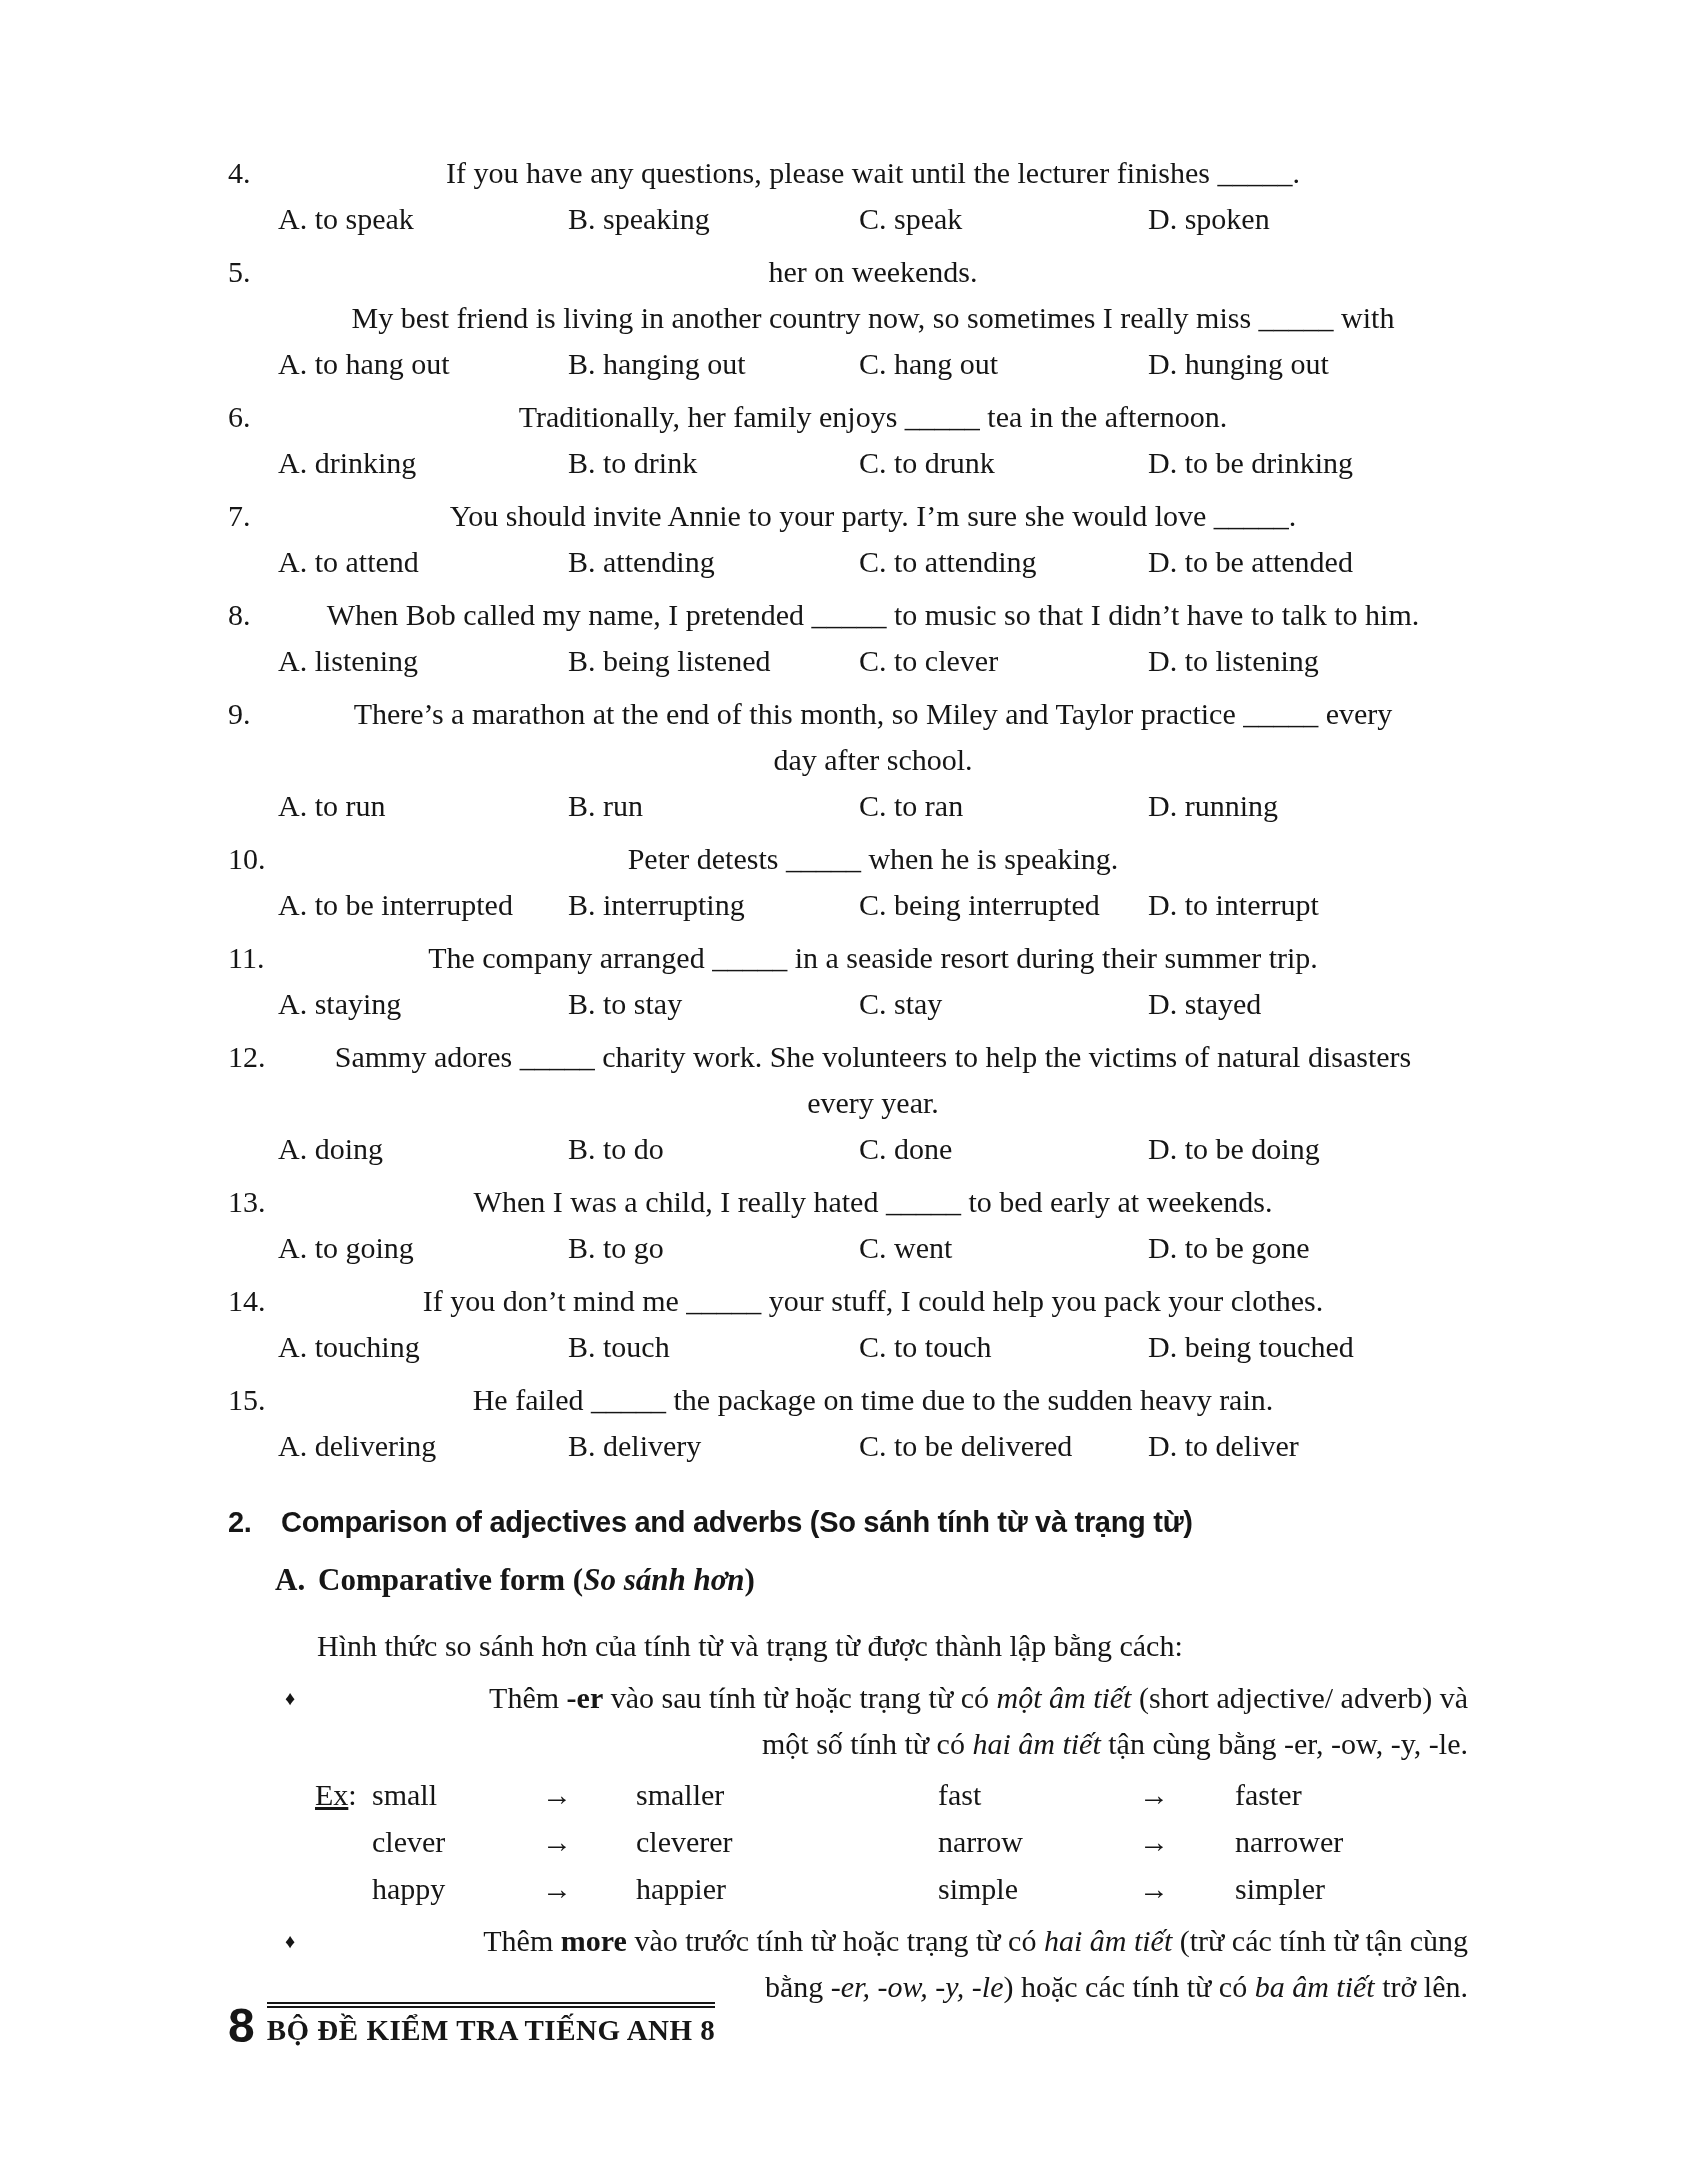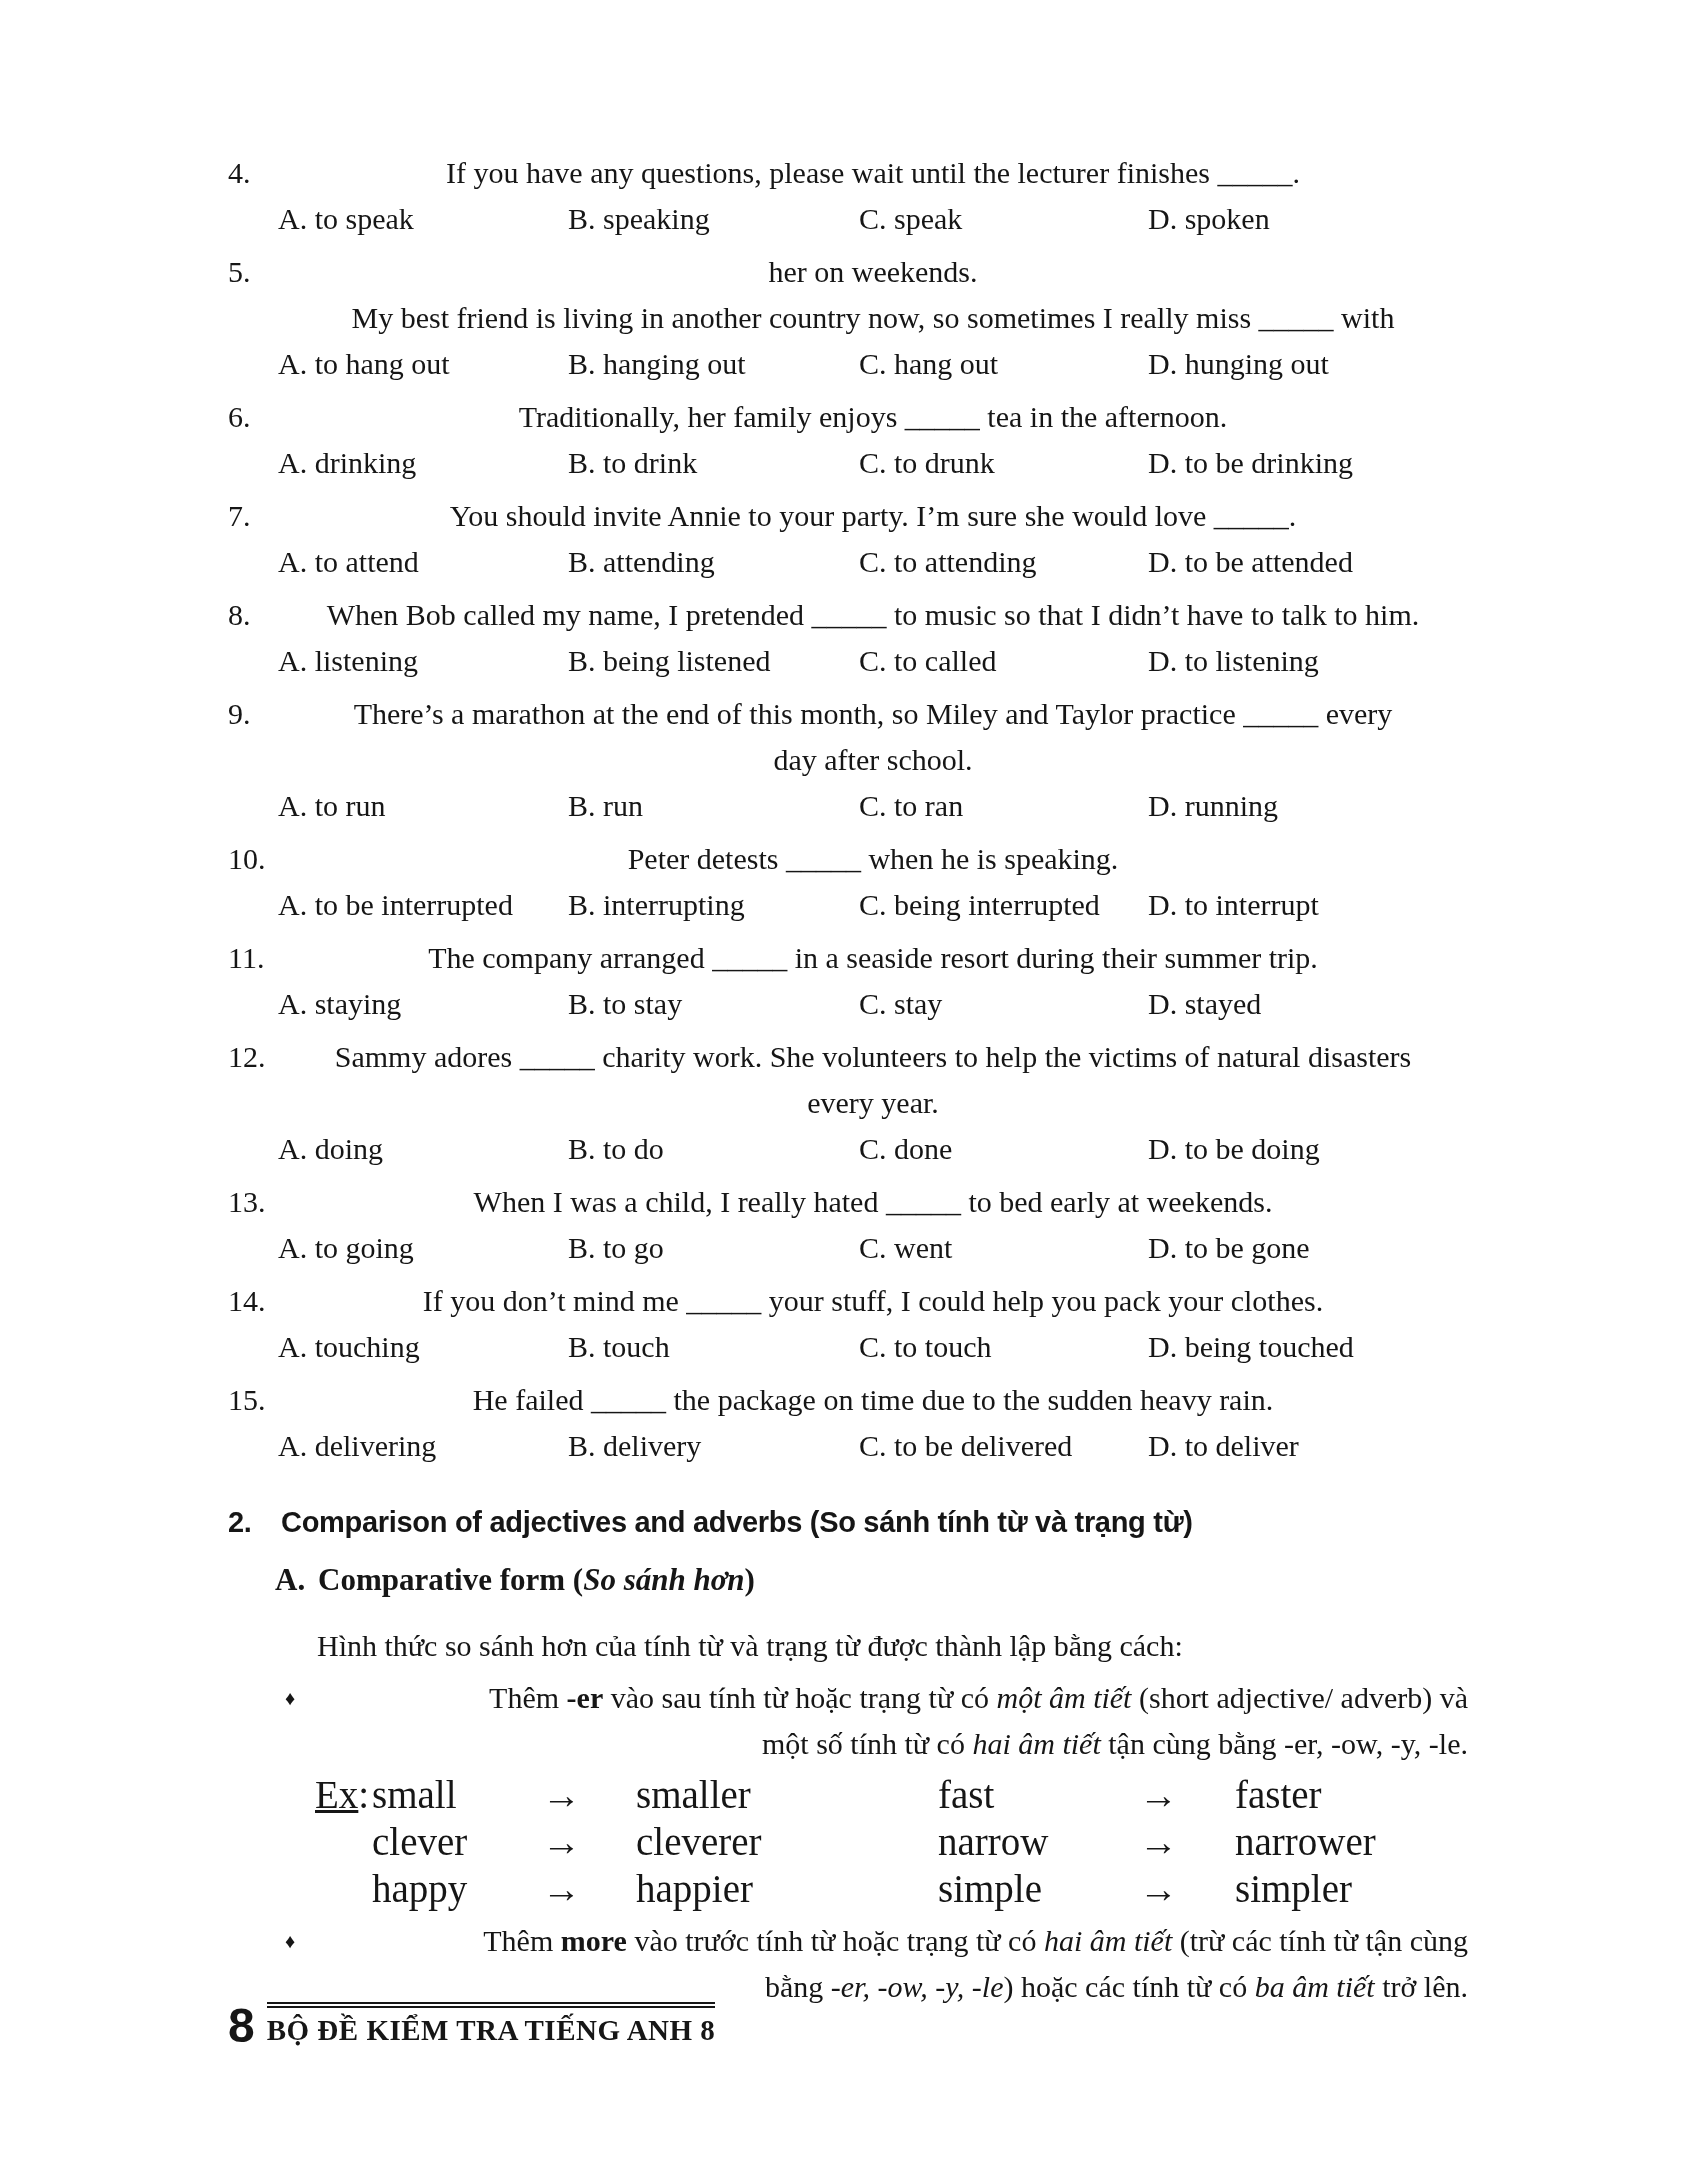--- a/index.html
+++ b/index.html
@@ -45,21 +45,21 @@
 
   .intro { margin-left:89px; margin-top:20px; font-size:30px; line-height:46px; }
 
   .bullet { display:flex; margin-left:57px; margin-top:6px;
             font-size:30px; line-height:46px; }
   .bullet-marker { flex:0 0 32px; font-size:20px; line-height:46px; }
   .bullet-body { flex:1;text-align:right; }
   .b { font-weight:bold; }
   .i { font-style:italic; }
 
-  .ex-table { margin-left:87px; margin-top:4px; font-size:39px; }
+  .ex-table { margin-left:87px; margin-top:4px; font-size:30px; }
   .ex-row { display:flex; line-height:47px; }
   .ex-cell { white-space:nowrap; }
   .cel-label { width:57px; }
   .cel-w1 { width:170px; }
   .cel-ar1 { width:94px; }
   .cel-w2 { width:302px; }
   .cel-w3 { width:201px; }
   .cel-ar2 { width:96px; }
   .cel-w4 { flex:1; }
   .u { text-decoration:underline; }
@@ -149,21 +149,21 @@
     <div class="question">
       <div class="stem">
         <div class="qnum">8.</div>
         <div class="qtext">
           <div class="stem-line">When Bob called my name, I pretended _____ to music so that I didn’t have to talk to him.</div>
         </div>
       </div>
       <div class="options">
         <div class="opt c1">A. listening</div>
         <div class="opt c2">B. being listened</div>
-        <div class="opt c3">C. to called</div>
+        <div class="opt c3">C. to clever</div>
         <div class="opt c4">D. to listening</div>
       </div>
     </div>
 
     <div class="question">
       <div class="stem">
         <div class="qnum">9.</div>
         <div class="qtext">
           <div class="stem-line">There’s a marathon at the end of this month, so Miley and Taylor practice _____ every</div>
           <div class="stem-line">day after school.</div>

